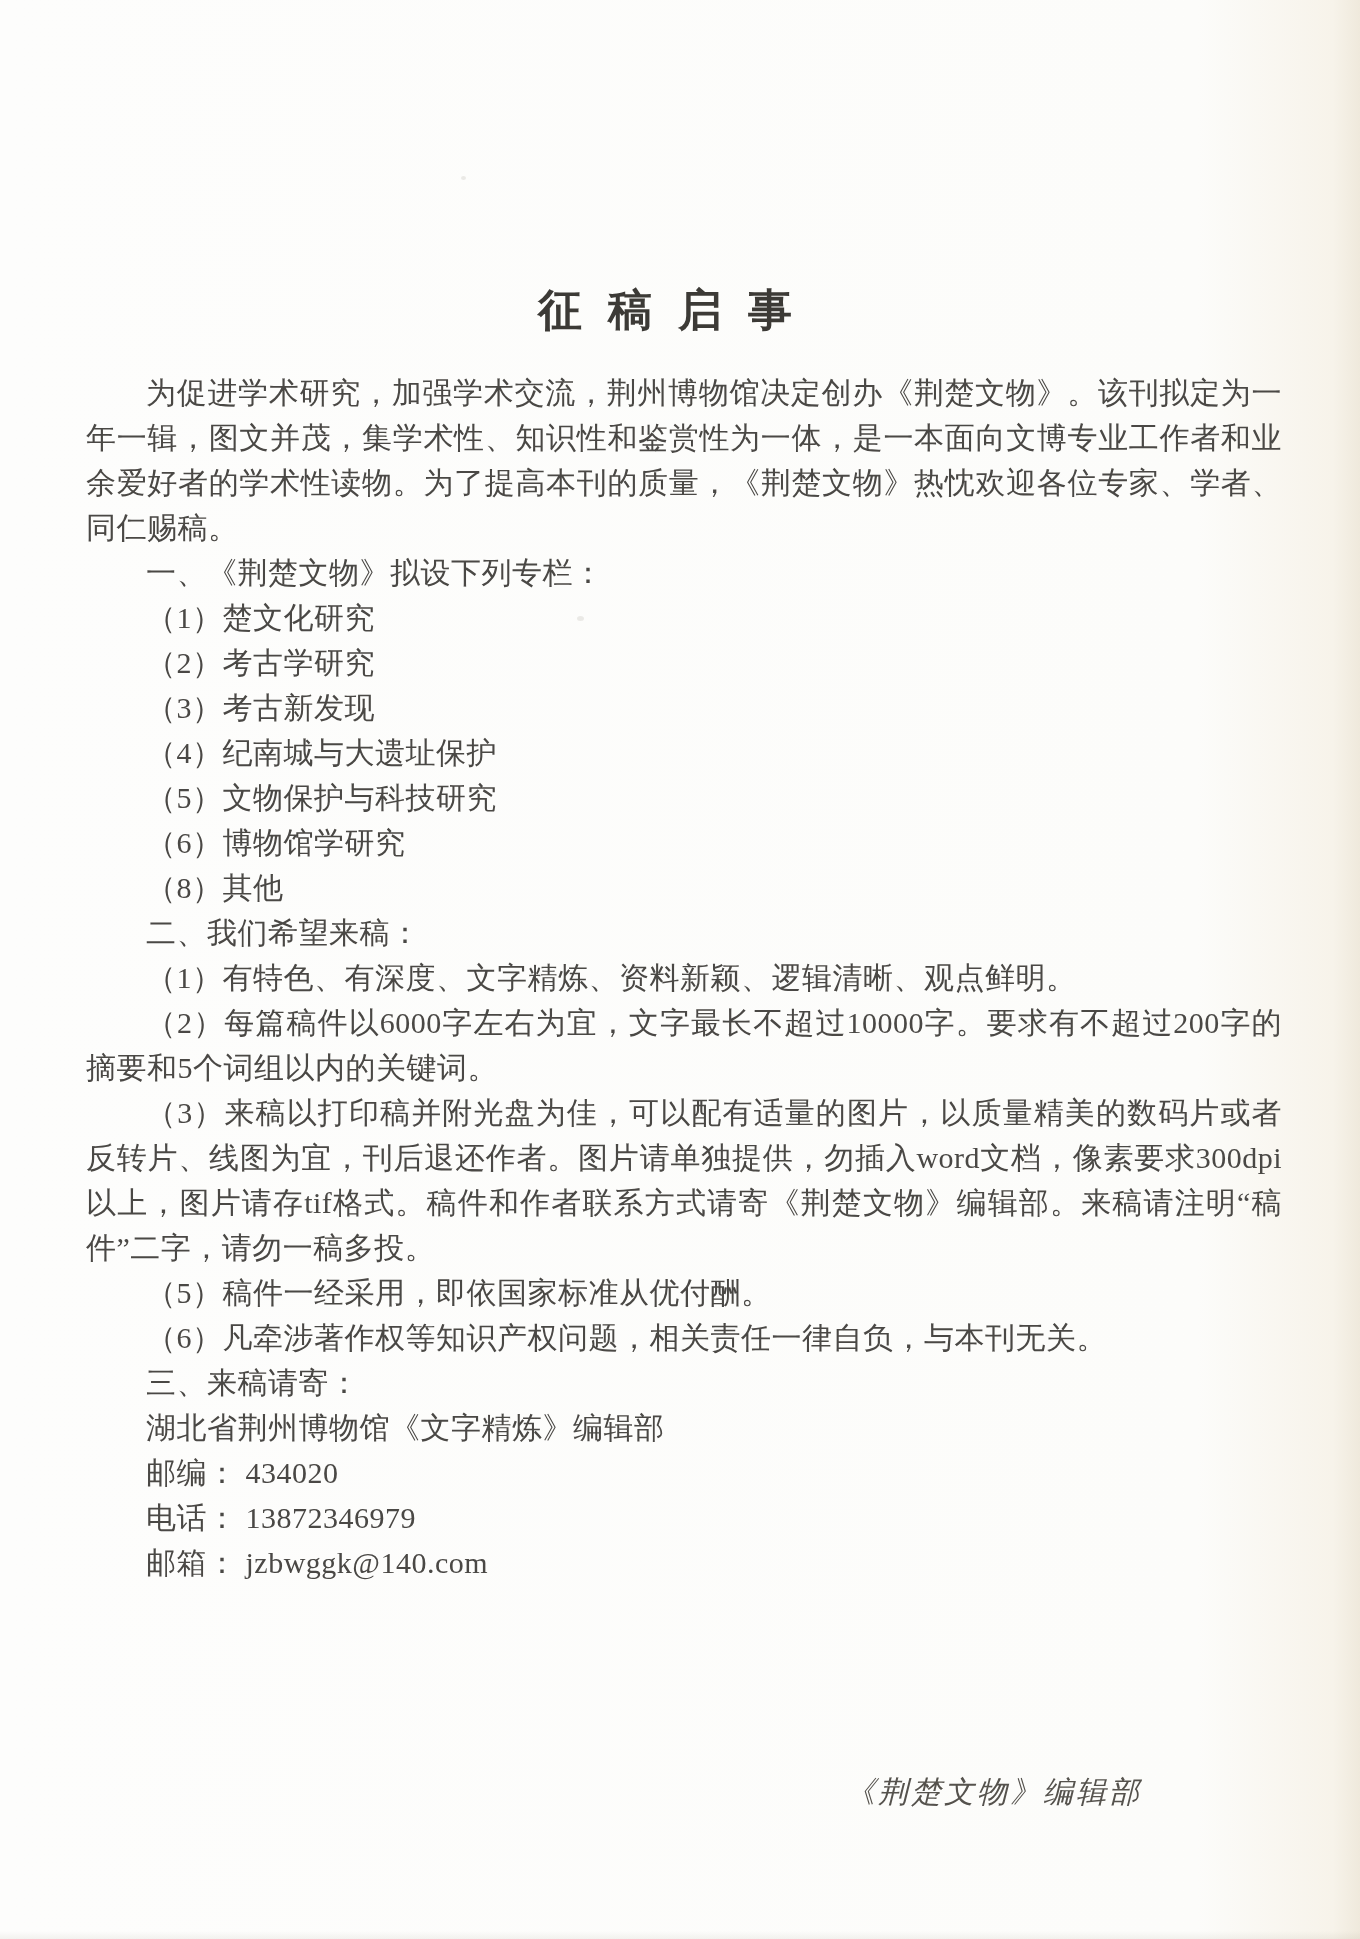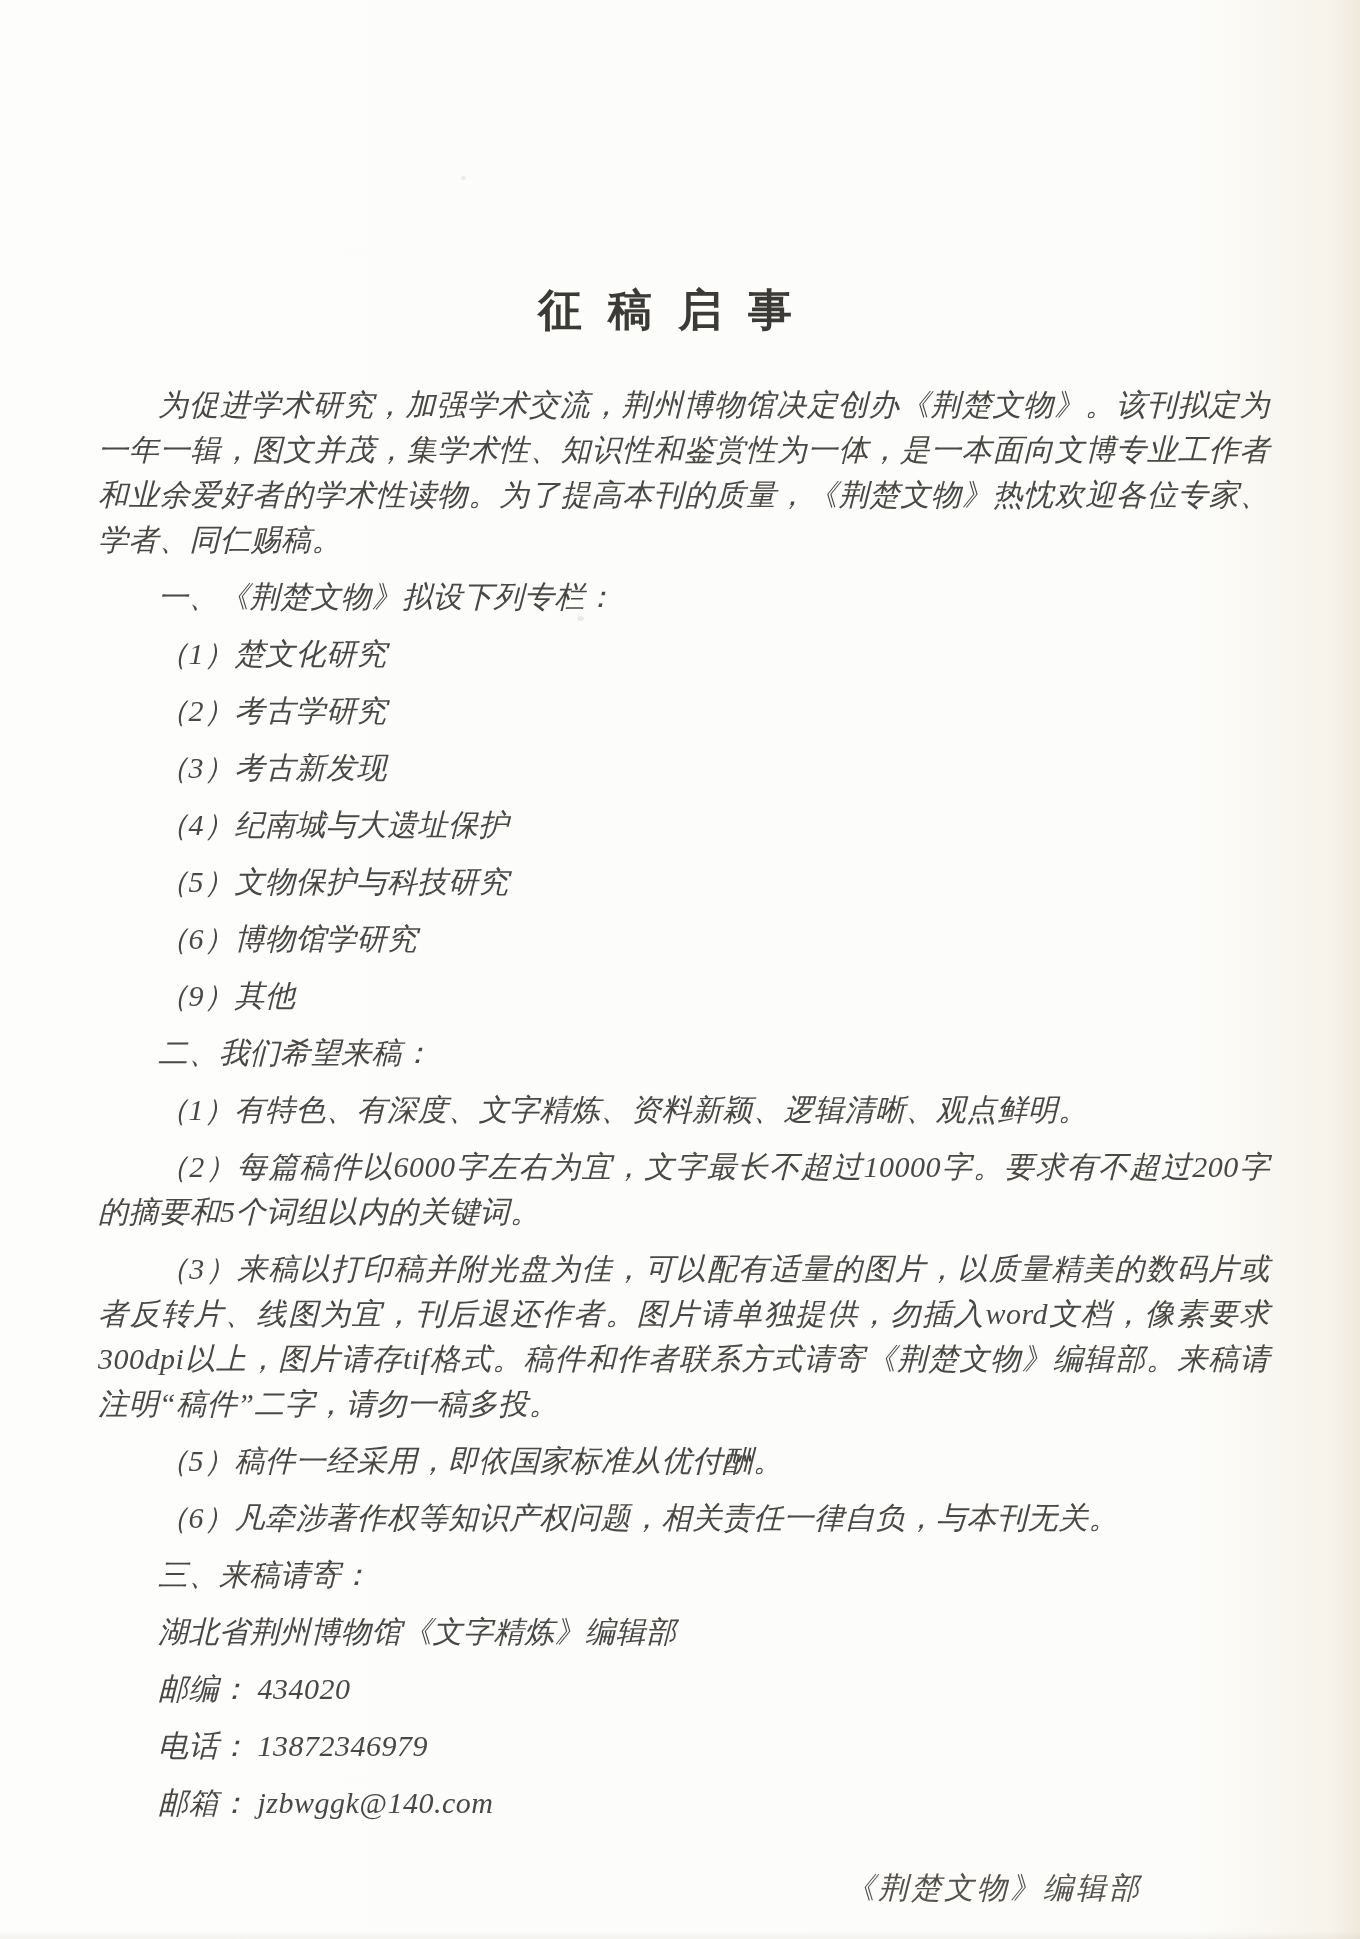--- a/index.html
+++ b/index.html
@@ -41,28 +41,27 @@
     left: 86px;
     top: 370px;
     width: 1196px;
     font-size: 30px;
     line-height: 45px;
     letter-spacing: 0.5px;
     text-align: justify;
     text-justify: inter-ideograph;
   }
   .content p {
-    margin: 12px;
+    margin: 0;
     padding: 0;
     text-indent: 2em;
-    font-style: italic;
   }
   .signoff {
     position: absolute;
-    top: 1868px;
+    top: 1772px;
     right: 218px;
     font-size: 30px;
     font-style: italic;
     letter-spacing: 3px;
     color: #55524d;
     white-space: nowrap;
   }
   .speck {
     position: absolute;
     border-radius: 50%;
@@ -87,21 +86,21 @@
 
     <p>为促进学术研究，加强学术交流，荆州博物馆决定创办《荆楚文物》。该刊拟定为一年一辑，图文并茂，集学术性、知识性和鉴赏性为一体，是一本面向文博专业工作者和业余爱好者的学术性读物。为了提高本刊的质量，《荆楚文物》热忱欢迎各位专家、学者、同仁赐稿。</p>
 
     <p>一、《荆楚文物》拟设下列专栏：</p>
     <p>（1）楚文化研究</p>
     <p>（2）考古学研究</p>
     <p>（3）考古新发现</p>
     <p>（4）纪南城与大遗址保护</p>
     <p>（5）文物保护与科技研究</p>
     <p>（6）博物馆学研究</p>
-    <p>（9）其他</p>
+    <p>（8）其他</p>
 
     <p>二、我们希望来稿：</p>
     <p>（1）有特色、有深度、文字精炼、资料新颖、逻辑清晰、观点鲜明。</p>
     <p>（2）每篇稿件以6000字左右为宜，文字最长不超过10000字。要求有不超过200字的摘要和5个词组以内的关键词。</p>
     <p>（3）来稿以打印稿并附光盘为佳，可以配有适量的图片，以质量精美的数码片或者反转片、线图为宜，刊后退还作者。图片请单独提供，勿插入word文档，像素要求300dpi以上，图片请存tif格式。稿件和作者联系方式请寄《荆楚文物》编辑部。来稿请注明“稿件”二字，请勿一稿多投。</p>
     <p>（5）稿件一经采用，即依国家标准从优付酬。</p>
     <p>（6）凡牵涉著作权等知识产权问题，相关责任一律自负，与本刊无关。</p>
 
     <p>三、来稿请寄：</p>
     <p>湖北省荆州博物馆《文字精炼》编辑部</p>

